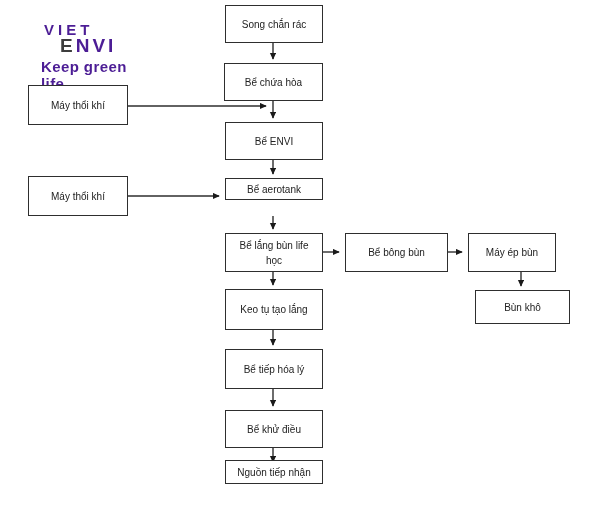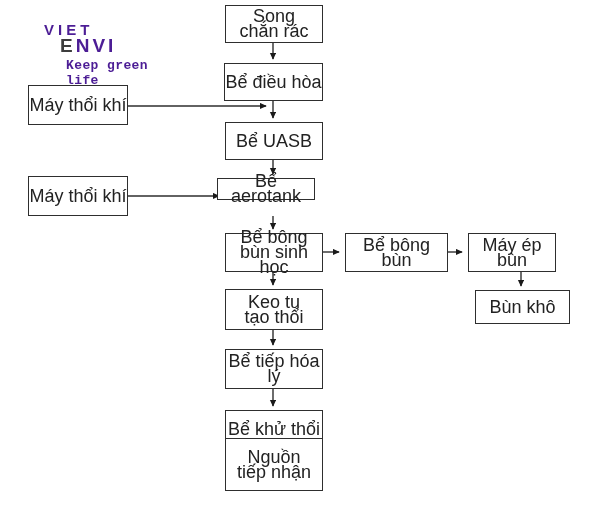--- a/index.html
+++ b/index.html
@@ -9,38 +9,38 @@
     position:relative;overflow:hidden;
   }
   .canvas{position:absolute;left:0;top:0;width:600px;height:513px;}
   svg.arrows{position:absolute;left:0;top:0;width:600px;height:513px;pointer-events:none;}
 
   
   .node{
     position:absolute;box-sizing:border-box;
     border:1.5px solid #2e2e2e;background:#ffffff;
     display:flex;align-items:center;justify-content:center;
-    text-align:center;color:#222222;font-size:18px;line-height:15px;
+    text-align:center;color:#222222;font-size:10px;line-height:15px;
   }
   .node .lbl{display:inline-block;}
 
   
   .logo{position:absolute;left:41px;top:21px;width:110px;color:#4c1d95;}
   .logo-viet{
     font-size:15px;font-weight:bold;letter-spacing:4px;
     margin-left:3px;transform:scaleY(0.95);
   }
   .logo-envi{
     font-size:19px;font-weight:bold;letter-spacing:3px;
     margin-left:19px;margin-top:-3px;transform:scaleY(0.95);
   }
   .logo-envi::first-letter{color:#3d3d3d;}
   .logo-tagline{
-    font-size:13px;font-weight:600;letter-spacing:0.4px;
-    margin-left:25px;margin-top:1px;font-family:Liberation Mono, monospace;
+    font-size:15px;font-weight:600;letter-spacing:0.4px;
+    margin-top:1px;
   }
 </style>
 </head>
 <body>
 
 <div class="canvas">
 
   <svg class="arrows" viewBox="0 0 600 513">
     <defs>
       <marker id="ah" markerWidth="9" markerHeight="8" refX="6.2" refY="3.2" orient="auto" markerUnits="userSpaceOnUse">
@@ -68,48 +68,48 @@
     <div class="logo-viet">VIET</div>
     <div class="logo-envi">ENVI</div>
     <div class="logo-tagline">Keep green life</div>
   </div>
 
   <div class="node" style="left:225px;top:5px;width:98px;height:38px">
     <span class="lbl" style="max-width:70px">Song chắn rác</span>
   </div>
 
   <div class="node" style="left:224px;top:63px;width:99px;height:38px">
-    <span class="lbl">Bể điều hòa</span>
+    <span class="lbl">Bể chứa hòa</span>
   </div>
 
   <div class="node" style="left:225px;top:122px;width:98px;height:38px">
-    <span class="lbl">Bể UASB</span>
+    <span class="lbl">Bể ENVI</span>
   </div>
 
-  <div class="node" style="left:217px;top:178px;width:98px;height:22px">
+  <div class="node" style="left:225px;top:178px;width:98px;height:22px">
     <span class="lbl">Bể aerotank</span>
   </div>
 
   <div class="node" style="left:225px;top:233px;width:98px;height:39px">
-    <span class="lbl" style="max-width:82px">Bể bông bùn sinh học</span>
+    <span class="lbl" style="max-width:82px">Bể lắng bùn life học</span>
   </div>
 
   <div class="node" style="left:225px;top:289px;width:98px;height:41px">
-    <span class="lbl" style="max-width:74px">Keo tụ tạo thổi</span>
+    <span class="lbl" style="max-width:74px">Keo tụ tạo lắng</span>
   </div>
 
   <div class="node" style="left:225px;top:349px;width:98px;height:40px">
     <span class="lbl">Bể tiếp hóa lý</span>
   </div>
 
   <div class="node" style="left:225px;top:410px;width:98px;height:38px">
-    <span class="lbl">Bể khử thổi</span>
+    <span class="lbl">Bể khử điều</span>
   </div>
 
-  <div class="node" style="left:225px;top:438px;width:98px;height:53px">
+  <div class="node" style="left:225px;top:460px;width:98px;height:24px">
     <span class="lbl" style="max-width:80px">Nguồn tiếp nhận</span>
   </div>
 
   <div class="node" style="left:28px;top:85px;width:100px;height:40px">
     <span class="lbl">Máy thổi khí</span>
   </div>
 
   <div class="node" style="left:28px;top:176px;width:100px;height:40px">
     <span class="lbl">Máy thổi khí</span>
   </div>

